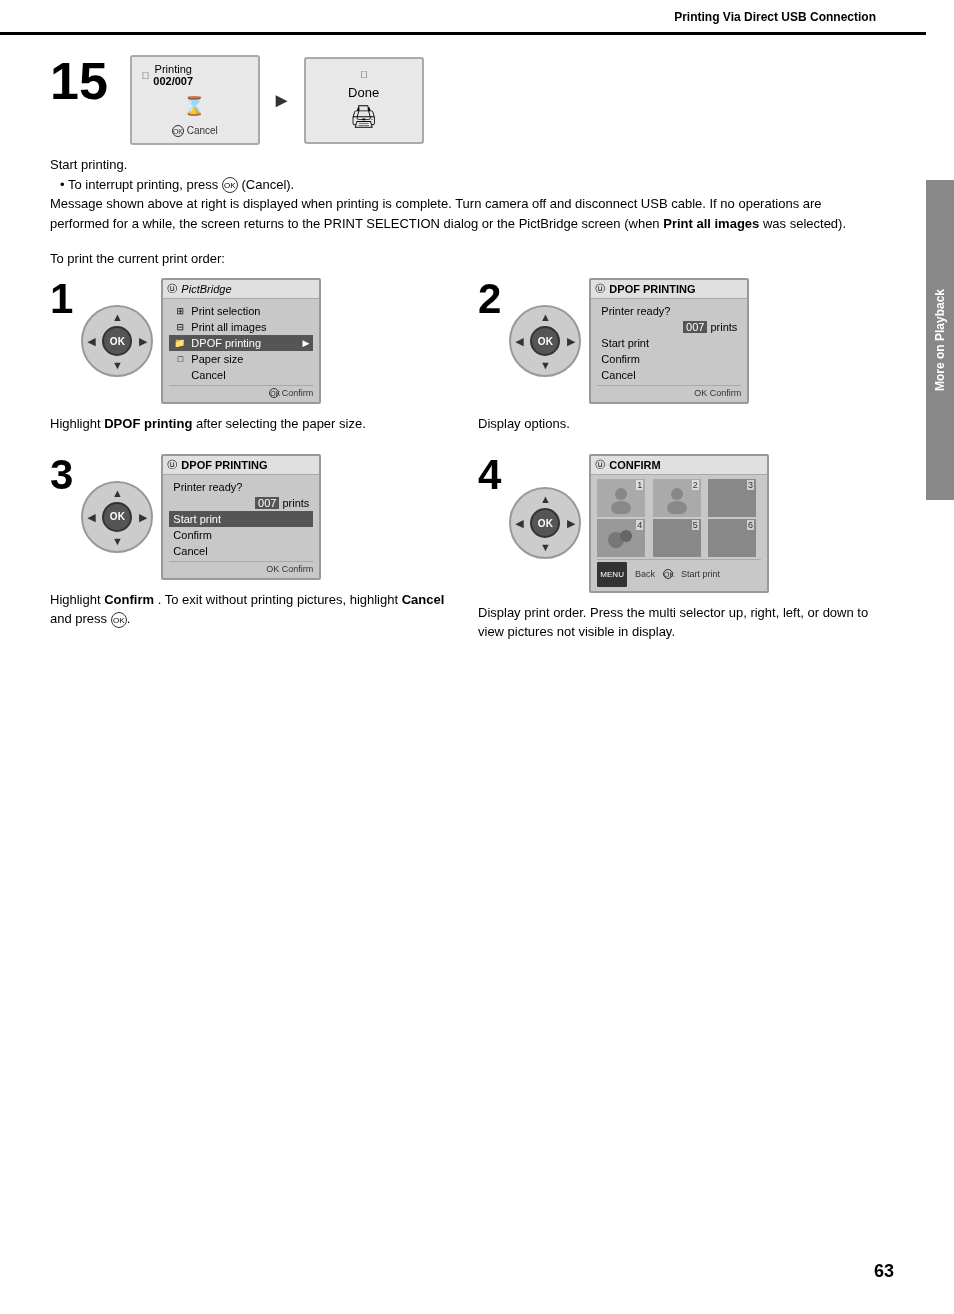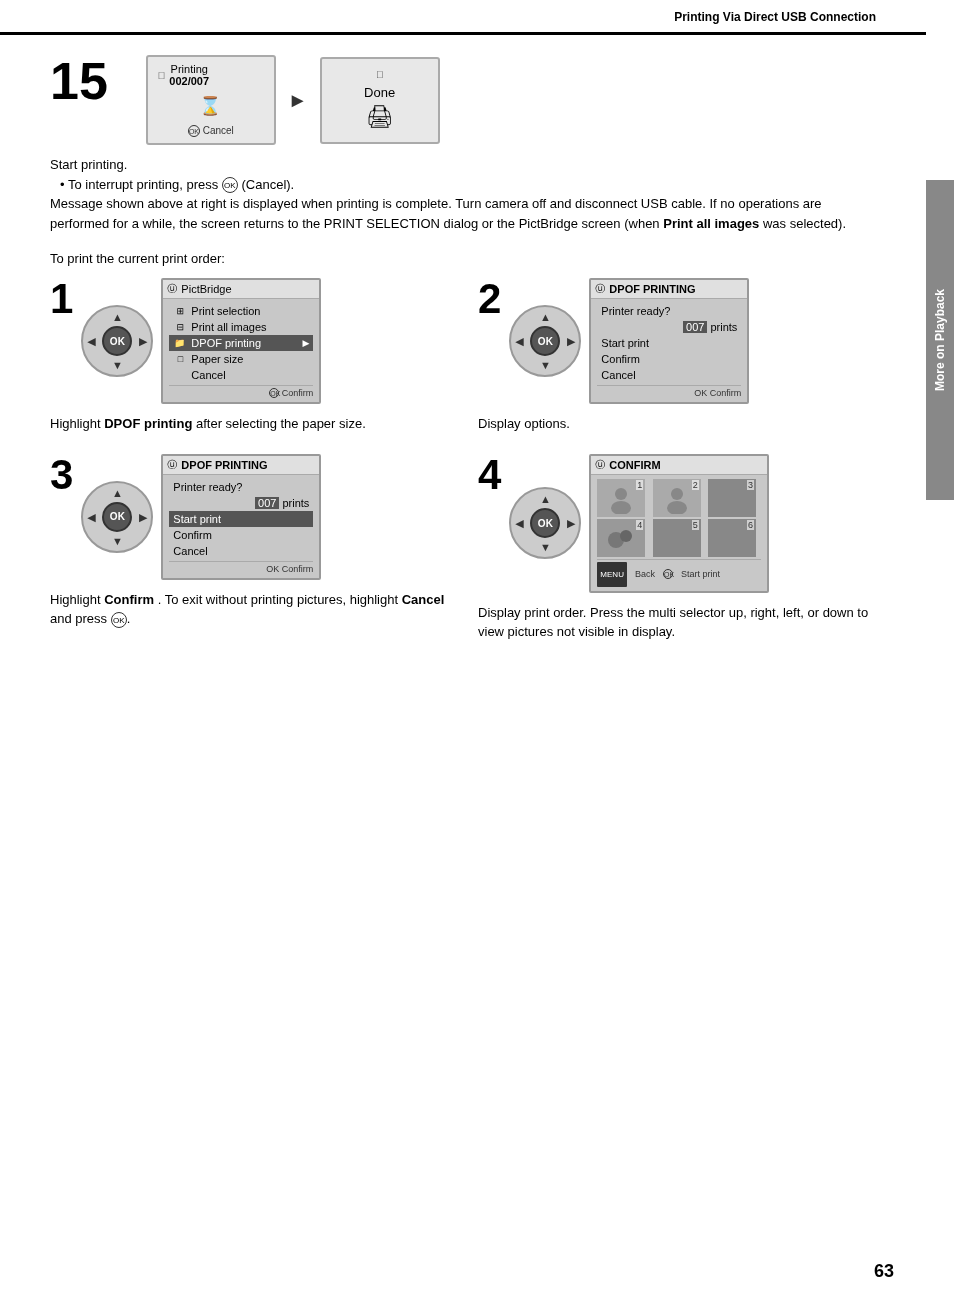--- a/index.html
+++ b/index.html
@@ -55,21 +55,21 @@
     
     .step15-section {
       margin-bottom: 18px;
     }
     .step-number-large {
       font-size: 52px;
       font-weight: bold;
       line-height: 1;
       font-family: Arial Black, Arial, sans-serif;
       float: left;
-      margin-right: 28px;
+      margin-right: 12px;
     }
 
     
     .dpad {
       width: 72px;
       height: 72px;
       position: relative;
       flex-shrink: 0;
     }
     .dpad-outer {
@@ -122,20 +122,21 @@
       gap: 4px;
       margin-bottom: 4px;
     }
     .lcd-wifi {
       font-size: 10px;
       color: #333;
     }
     .lcd-title {
       font-size: 11px;
       font-weight: normal;
+      font-style: italic;
     }
     .lcd-content {
       text-align: center;
       padding: 4px 0;
     }
     .lcd-icon-hourglass {
       font-size: 18px;
       text-align: center;
       display: block;
     }

